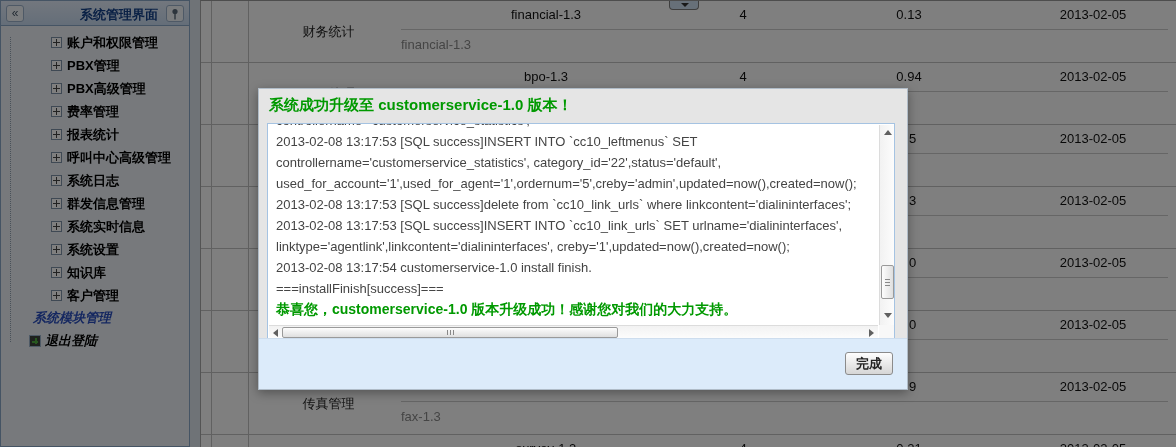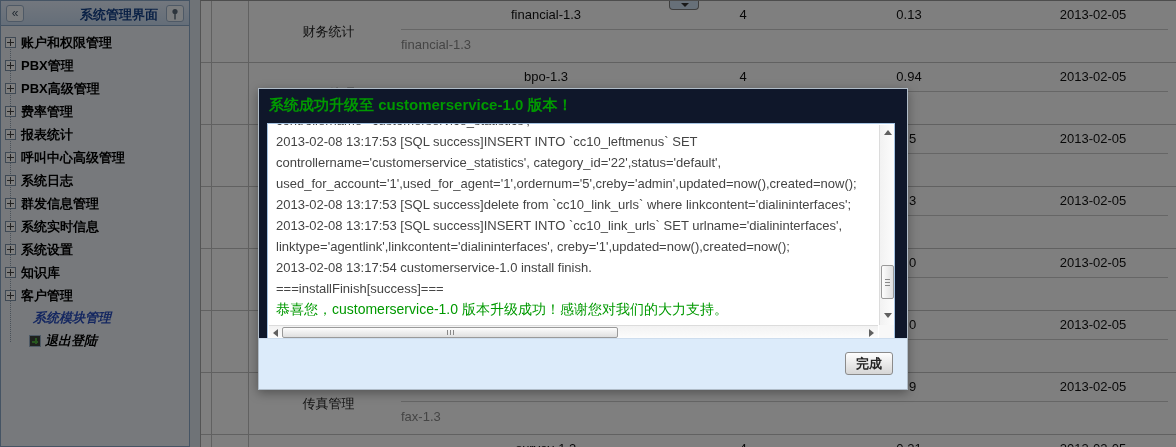--- a/index.html
+++ b/index.html
@@ -13,21 +13,21 @@
   .sb-header { position:absolute; left:0; top:0; width:188px; height:25px;
                background:linear-gradient(#e6effc,#c9dcf2);
                border-bottom:1px solid #8aa8c8; }
   .sb-title { position:absolute; left:0; right:0; top:5px; text-align:center;
               font-size:13px; font-weight:bold; color:#15428b;margin-left:48px; }
   .sb-tool { position:absolute; top:4px; width:18px; height:17px; line-height:15px;
              text-align:center; background:#f4f8fd; border:1px solid #9cb2cc;
              border-radius:3px; font-size:12px; color:#4a5a6a; cursor:pointer; }
   .sb-tool.left { left:5px; }
   .sb-tool.right { right:5px; }
-  .sb-items { position:absolute; left:0; top:31px; width:188px; }
+  .sb-items { position:absolute; left:0; top:31px; width:188px;padding-left:46px; }
   .sb-item { position:relative; height:22px; line-height:22px; margin-bottom:1px;
              padding-left:20px; font-size:13px; font-weight:bold; color:#000;
              white-space:nowrap; cursor:pointer; }
   .expander { position:absolute; left:4px; top:5px; width:11px; height:11px;
               background:#fff; border:1px solid #7e93a8; }
   .expander:before { content:""; position:absolute; left:1px; right:1px; top:4px; height:1px; background:#444; }
   .expander:after  { content:""; position:absolute; top:1px; bottom:1px; left:4px; width:1px; background:#444; }
   .tree-dots { position:absolute; left:9px; top:36px; height:305px; width:0;
                border-left:1px dotted #93a2b2; }
   .sb-child { position:relative; height:22px; line-height:22px; margin-bottom:1px;
@@ -61,37 +61,37 @@
   .tg-label   { position:absolute; left:55px;  top:22px; width:145px; text-align:center; font-size:13px; color:#222; }
   .tg-subline { position:absolute; left:200px; right:8px; top:28px; height:1px; background:#cccccc; }
   .tg-subver  { position:absolute; left:200px; top:36px; font-size:13px; color:#8a8a8a; }
 
   
   .mask { position:absolute; left:0; top:0; width:1176px; height:447px;
           background:rgba(0,0,0,0.5); }
 
   
   .dialog { position:absolute; left:258px; top:88px; width:650px; height:302px;
-            background:#0f172a; border:1px solid #b0bcc8; box-shadow:0 3px 10px rgba(0,0,0,0.35); }
+            background:#e5e5e5; border:1px solid #b0bcc8; box-shadow:0 3px 10px rgba(0,0,0,0.35); }
   .dlg-title { position:absolute; left:10px; top:7px; font-size:15px; font-weight:bold;
                color:#009900; white-space:nowrap; }
   .dlg-footer { position:absolute; left:0; right:0; bottom:0; height:51px;
                 background:#dcebfa; border-top:1px solid #cdddee;margin-top:14px; }
   .dlg-btn { position:absolute; right:14px; bottom:14px; width:48px; height:23px;
              background:linear-gradient(#fefefe,#d6d6d6); border:1px solid #8b8b8b;
              border-radius:3px; font-size:13px; font-weight:bold; color:#222;
              text-align:center; line-height:21px; cursor:pointer; }
   .logbox { position:absolute; left:8px; top:34px; width:628px; height:216px;
             background:#fff; border:1px solid #a5c3e2; overflow:hidden; }
   .log-content { position:absolute; left:0; top:0; width:610px; height:200px;
                  overflow:hidden; padding:2px 4px 0 8px; font-size:13px; color:#444;
                  line-height:21px; white-space:nowrap; }
   .log-line { white-space:nowrap; }
   .log-line.partial { margin-top:-16px; }
-  .log-success { font-size:14px; font-weight:normal; color:#009900; white-space:nowrap; }
+  .log-success { font-size:14px; font-weight:bold; color:#009900; white-space:nowrap; }
 
   
   .vsb { position:absolute; left:611px; top:1px; width:16px; height:200px;
          background:linear-gradient(90deg,#f2f2f2,#fdfdfd); border-left:1px solid #dcdcdc; }
   .vsb .arr-up, .vsb .arr-dn { position:absolute; left:4px; width:0; height:0;
          border-left:4px solid transparent; border-right:4px solid transparent; cursor:pointer; }
   .arr-up { top:5px; border-bottom:5px solid #606060; }
   .arr-dn { bottom:7px; border-top:5px solid #606060; }
   .vsb-thumb { position:absolute; left:1px; top:140px; width:13px; height:34px;
                background:linear-gradient(90deg,#fdfdfd,#dfdfdf); border:1px solid #9a9a9a;

